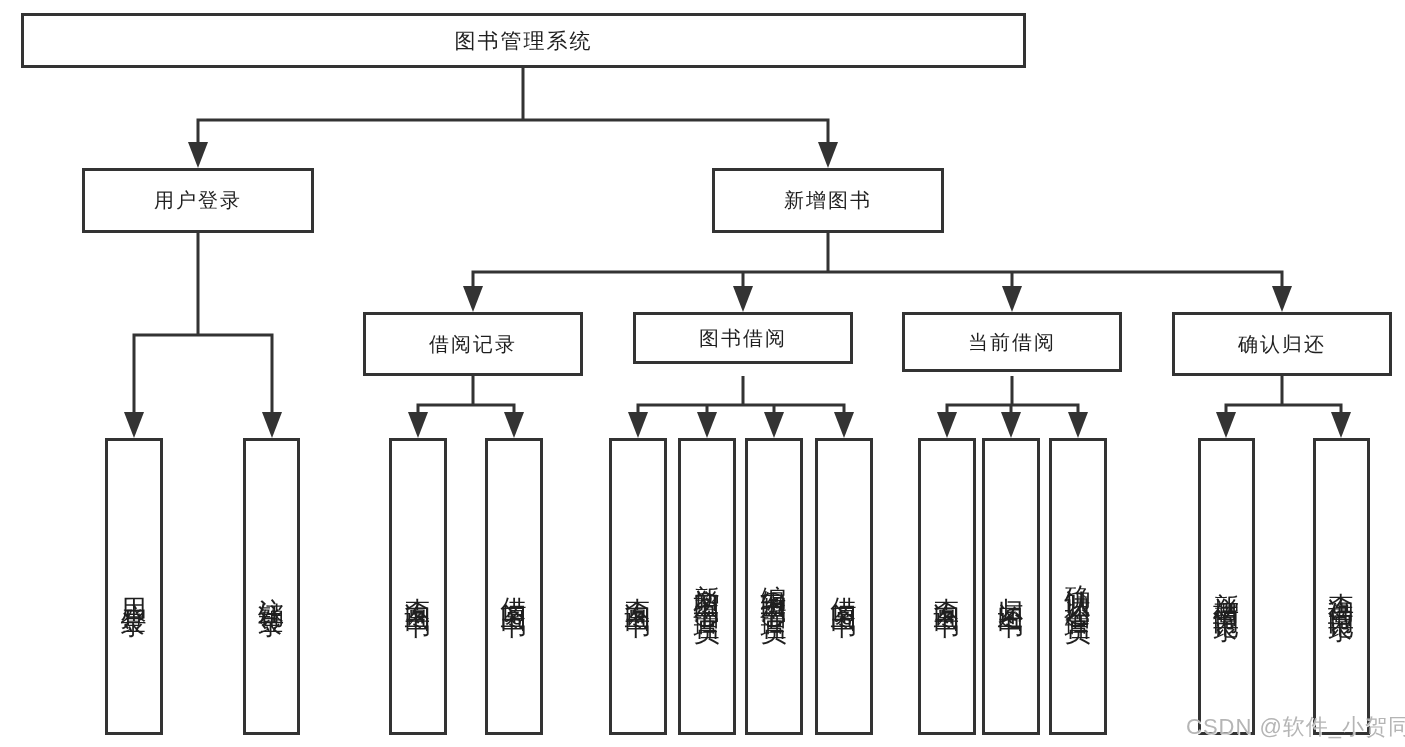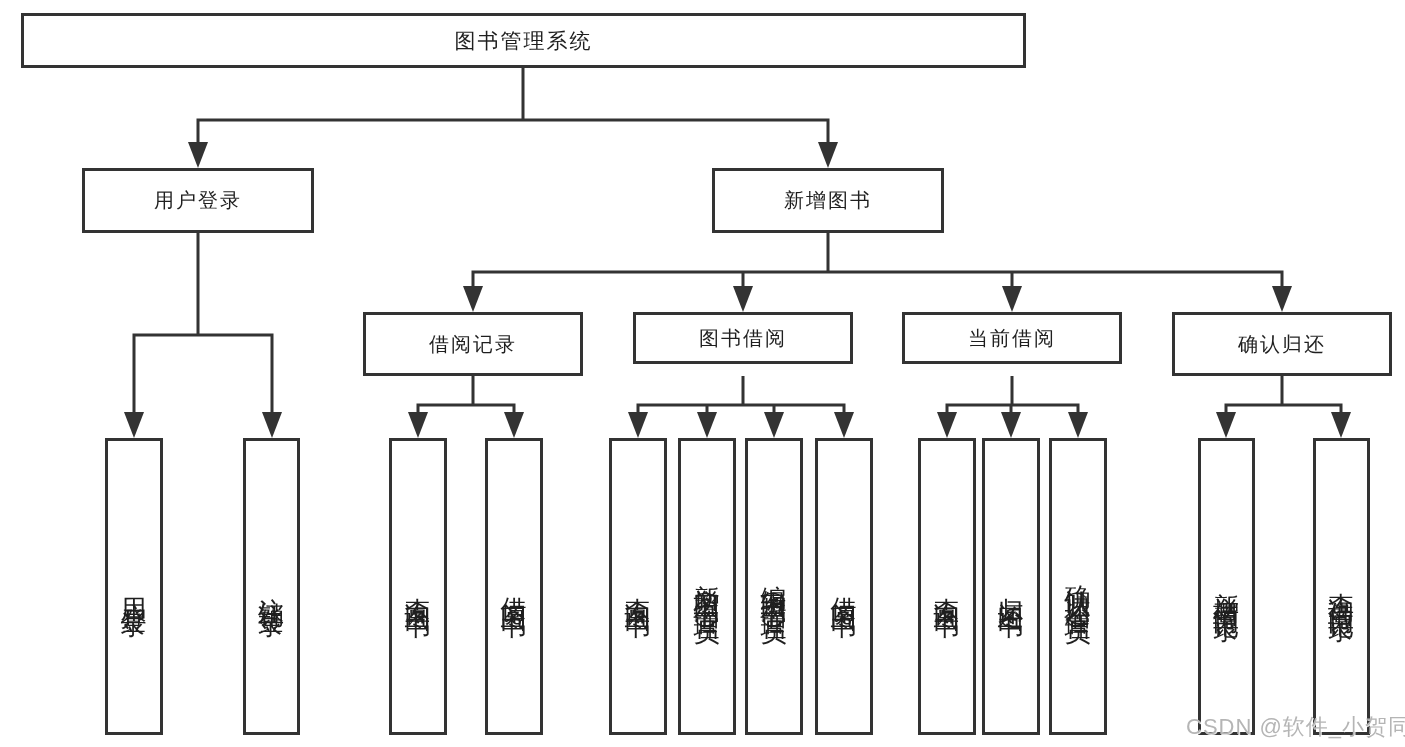--- a/index.html
+++ b/index.html
@@ -126,21 +126,21 @@
   <div class="box" style="left:712px;top:168px;width:232px;height:65px;">
     <span class="h-label">新增图书</span>
   </div>
 
   <div class="box" style="left:363px;top:312px;width:220px;height:64px;">
     <span class="h-label">借阅记录</span>
   </div>
   <div class="box" style="left:633px;top:312px;width:220px;height:52px;">
     <span class="h-label">图书借阅</span>
   </div>
-  <div class="box" style="left:902px;top:312px;width:220px;height:52px;">
+  <div class="box" style="left:902px;top:312px;width:220px;height:60px;">
     <span class="h-label">当前借阅</span>
   </div>
   <div class="box" style="left:1172px;top:312px;width:220px;height:64px;">
     <span class="h-label">确认归还</span>
   </div>
 
   <div class="box leaf" style="left:105px;top:438px;width:58px;height:297px;">
     <span>用户登录</span>
   </div>
   <div class="box leaf" style="left:243px;top:438px;width:57px;height:297px;">

